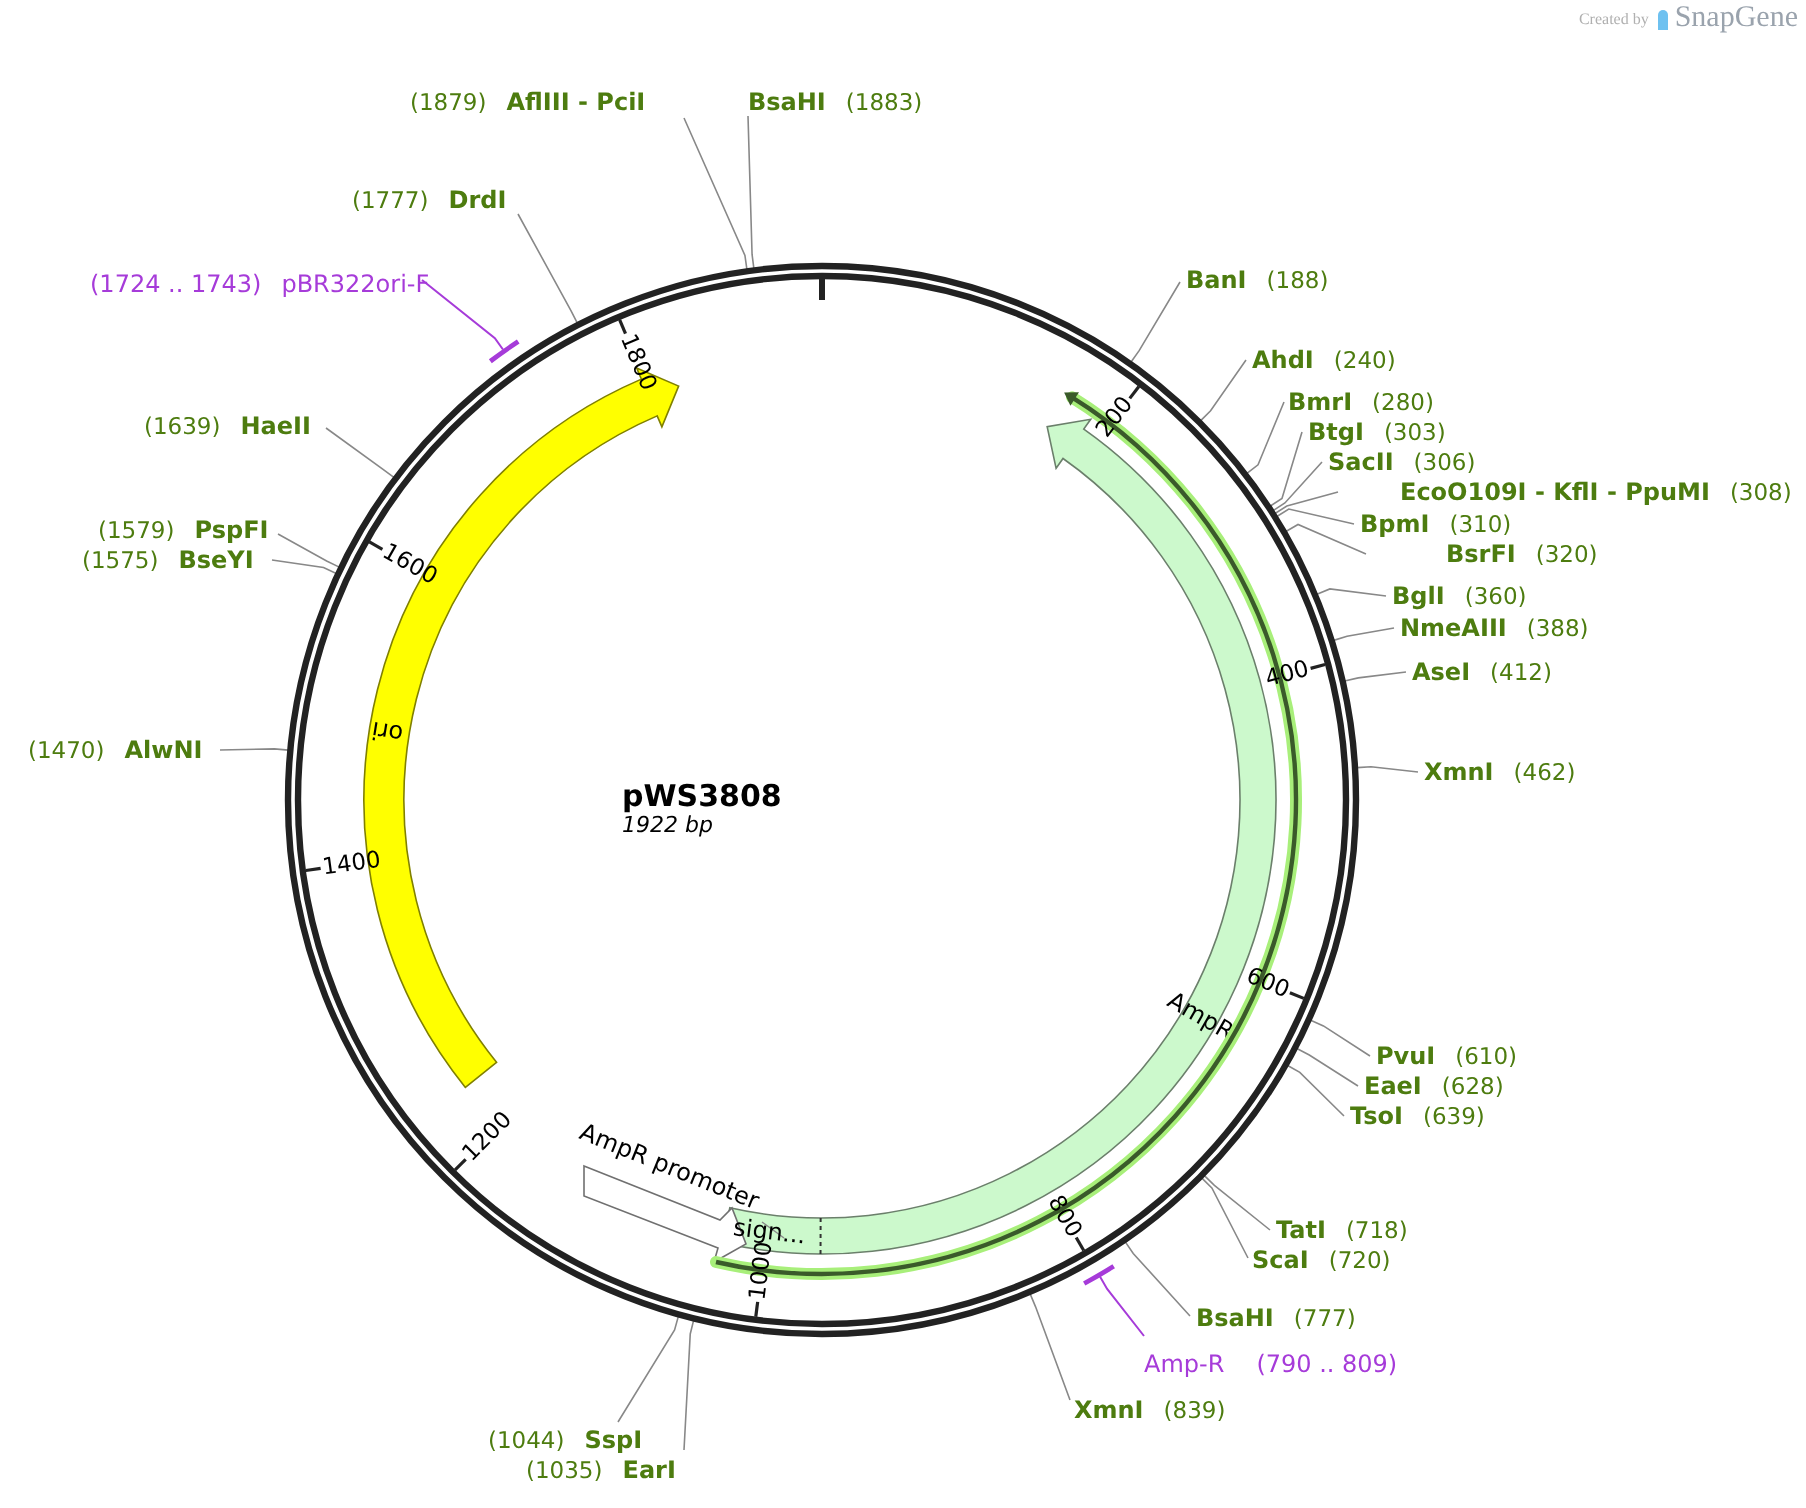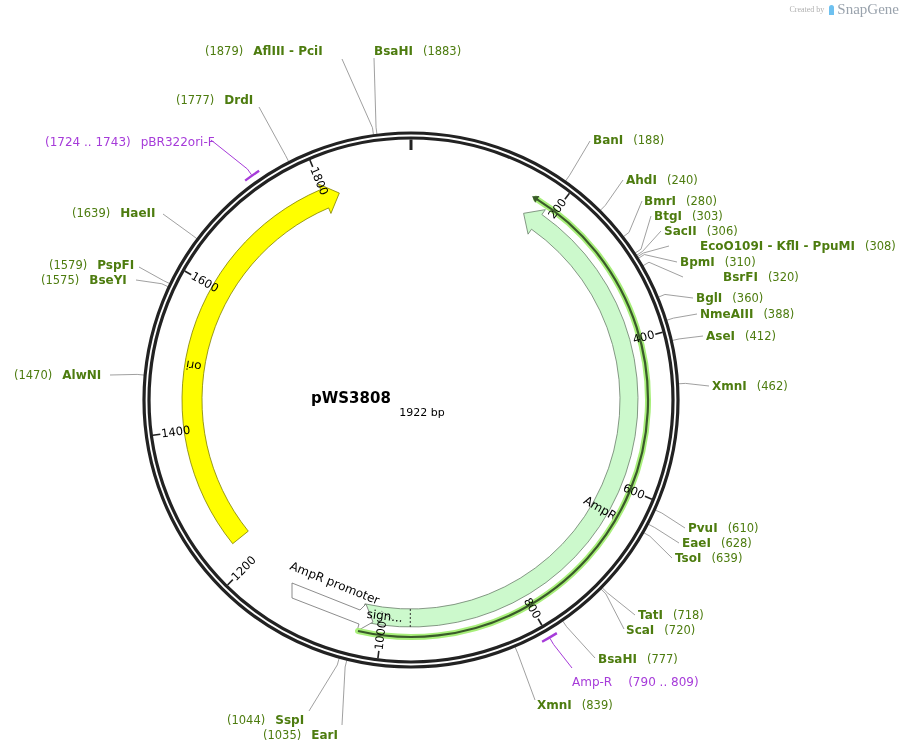--- a/index.html
+++ b/index.html
@@ -5,22 +5,22 @@
   html, body { margin: 0; padding: 0; background: #ffffff; }
   body { width: 903px; height: 754px; position: relative; overflow: hidden;
          font-family: "DejaVu Sans", "Liberation Sans", sans-serif; }
   #map { position: absolute; left: 0; top: 0; width: 903px; height: 754px; }
   .credit { position: absolute; right: 4px; top: 1px; font-size: 8px; color: #b0b0b0;
             font-family: Liberation Serif, serif; display: flex; align-items: center; gap: 2px; }
   .credit .brand { font-size: 15px; color: #9aa3ad; }
   .credit .logo { width: 5px; height: 10px; background: #6ec1f0; border-radius: 3px 3px 0 0; display: inline-block; margin: 0 1px 0 3px; }
   .title { position: absolute; left: 311px; top: 389px; width: 200px; text-align: left;
            font-size: 15px; font-weight: bold; color: #000; }
-  .bp { position: absolute; left: 322px; top: 406px; width: 200px; text-align: center;
-        font-size: 11px; color: #000; }
+  .bp { position: absolute; left: 311px; top: 406px; width: 200px; text-align: left;
+        font-size: 11px; color: #000; font-style: italic; }
   .site { position: absolute; font-size: 12px; white-space: nowrap; color: #4d7c0f; line-height: 14px; }
   .site .nm { font-weight: bold; }
   .site .pos { font-size: 11.5px; }
   .site .gap { display: inline-block; width: 10px; }
   .primer { position: absolute; font-size: 12px; white-space: nowrap; color: #a63bd9; line-height: 14px; }
   .primer .gap { display: inline-block; width: 10px; }
 </style>
 </head>
 <body>
 
@@ -127,21 +127,21 @@
     <div class="site" style="left: 706px; top: 329px;"><span class="nm">AseI</span><span class="gap"></span><span class="pos">(412)</span></div>
     <div class="site" style="left: 712px; top: 379px;"><span class="nm">XmnI</span><span class="gap"></span><span class="pos">(462)</span></div>
     <div class="site" style="left: 688px; top: 521px; text-align: center;"><span class="nm">PvuI</span><span class="gap"></span><span class="pos">(610)</span></div>
     <div class="site" style="left: 682px; top: 536px; text-align: right;"><span class="nm">EaeI</span><span class="gap"></span><span class="pos">(628)</span></div>
     <div class="site" style="left: 675px; top: 551px;"><span class="nm">TsoI</span><span class="gap"></span><span class="pos">(639)</span></div>
     <div class="site" style="left: 638px; top: 608px; text-align: center;"><span class="nm">TatI</span><span class="gap"></span><span class="pos">(718)</span></div>
     <div class="site" style="left: 626px; top: 623px;"><span class="nm">ScaI</span><span class="gap"></span><span class="pos">(720)</span></div>
     <div class="site" style="left: 598px; top: 652px;"><span class="nm">BsaHI</span><span class="gap"></span><span class="pos">(777)</span></div>
     <div class="site" style="left: 537px; top: 698px;"><span class="nm">XmnI</span><span class="gap"></span><span class="pos">(839)</span></div>
     <div class="site" style="left: 263px; top: 728px;"><span class="pos">(1035)</span><span class="gap"></span><span class="nm">EarI</span></div>
-    <div class="site" style="left: 227px; top: 713px; text-align: center;"><span class="pos">(1044)</span><span class="gap"></span><span class="nm">SspI</span></div>
+    <div class="site" style="left: 244px; top: 713px; text-align: center;"><span class="pos">(1044)</span><span class="gap"></span><span class="nm">SspI</span></div>
     <div class="site" style="left: 14px; top: 368px;"><span class="pos">(1470)</span><span class="gap"></span><span class="nm">AlwNI</span></div>
     <div class="site" style="left: 41px; top: 273px;"><span class="pos">(1575)</span><span class="gap"></span><span class="nm">BseYI</span></div>
     <div class="site" style="left: 49px; top: 258px;"><span class="pos">(1579)</span><span class="gap"></span><span class="nm">PspFI</span></div>
     <div class="site" style="left: 72px; top: 206px;"><span class="pos">(1639)</span><span class="gap"></span><span class="nm">HaeII</span></div>
     <div class="site" style="left: 176px; top: 93px;"><span class="pos">(1777)</span><span class="gap"></span><span class="nm">DrdI</span></div>
     <div class="site" style="left: 205px; top: 44px;"><span class="pos">(1879)</span><span class="gap"></span><span class="nm">AflIII  - PciI</span></div>
     <div class="site" style="left: 374px; top: 44px;"><span class="nm">BsaHI</span><span class="gap"></span><span class="pos">(1883)</span></div>
     <div class="primer" style="left: 45px; top: 135px;"><span>(1724 .. 1743)</span><span class="gap"></span><span>pBR322ori-F</span></div>
     <div class="primer" style="left: 572px; top: 675px;"><span>Amp-R</span><span class="gap" style="width: 16px;"></span><span></span><span>(790 .. 809)</span></div>
   </div>

